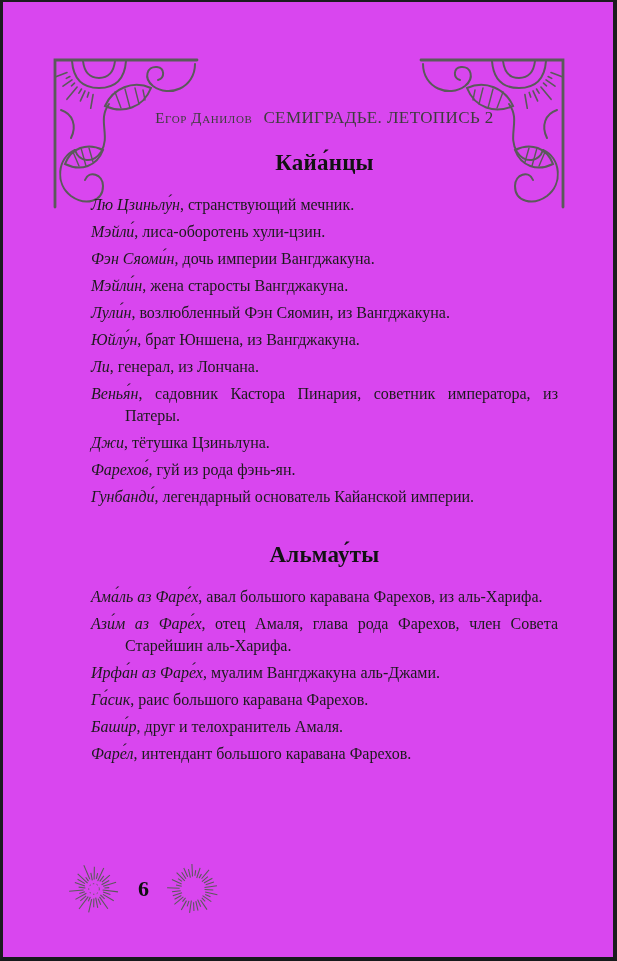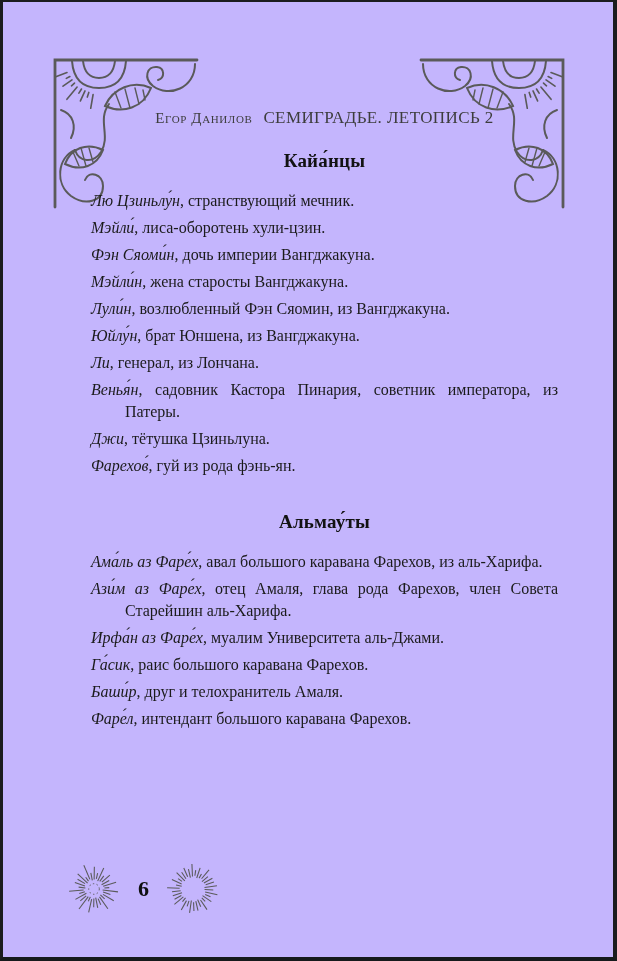--- a/index.html
+++ b/index.html
@@ -1,20 +1,20 @@
 <!DOCTYPE html>
 <html lang="ru" style="--orn: #5a5a5a; --ink: #1b1b1b; --hdr: #3d3d3d;"><head>
 <meta charset="utf-8">
 <style>
   html,body{margin:0;padding:0;background:#ffffff;}
   .page{
     position:relative;
     width:617px;height:961px;
     box-sizing:border-box;
-    background:#c4b5fd;
+    background:#d946ef;
     border-top:2px solid #1b1c1e;
     border-left:3px solid #1b1c1e;
     border-right:4px solid #1b1c1e;
     border-bottom:4px solid #161a1c;
     overflow:hidden;
     font-family:"Liberation Serif", serif;
   }
   :root{ --orn:#5a5a5a; --ink:#1b1b1b; --hdr:#3d3d3d; }
 
   
@@ -22,21 +22,21 @@
   .orn-tl{left:50px;}
   .orn-tr{right:48px;transform:scaleX(-1);}
 
   
   .main-col{position:absolute;top:106px;left:88px;width:467px;}
   .header-line{text-align:center;margin-bottom:22px;color:var(--hdr);white-space:nowrap;}
   .byline{font-size:15px;font-variant:small-caps;letter-spacing:.6px;margin-right:11px;}
   .book-title{font-size:17px;letter-spacing:.4px;}
 
   .section-title{
-    font-size:19px;font-weight:bold;text-align:center;
+    font-size:23px;font-weight:bold;text-align:center;
     margin:0 0 18px 0;color:#121212;letter-spacing:.2px;
   }
   #sections .section-title:not(:first-child){margin-top:34px;}
 
   .entry{
     margin:0 0 5px 0;
     font-size:16px;line-height:22px;
     color:var(--ink);
     text-align:justify;
     padding-left:34px;text-indent:-34px;
@@ -119,24 +119,25 @@
         <p class="entry"><i>Лю Цзиньлу́н</i><span>, странствующий мечник.</span></p>
         <p class="entry"><i>Мэйли́</i><span>, лиса-оборотень хули-цзин.</span></p>
         <p class="entry"><i>Фэн Сяоми́н</i><span>, дочь империи Вангджакуна.</span></p>
         <p class="entry"><i>Мэйли́н</i><span>, жена старосты Вангджакуна.</span></p>
         <p class="entry"><i>Лули́н</i><span>, возлюбленный Фэн Сяомин, из Вангджакуна.</span></p>
         <p class="entry"><i>Юйлу́н</i><span>, брат Юншена, из Вангджакуна.</span></p>
         <p class="entry"><i>Ли</i><span>, генерал, из Лончана.</span></p>
         <p class="entry"><i>Венья́н</i><span>, садовник Кастора Пинария, советник императора, из Патеры.</span></p>
         <p class="entry"><i>Джи</i><span>, тётушка Цзиньлуна.</span></p>
         <p class="entry"><i>Фарехов́</i><span>, гуй из рода фэнь-ян.</span></p>
+        <p class="entry"><i>Гунбанди́</i><span>, легендарный основатель Кайанской империи.</span></p>
         <h2 class="section-title">Альмау́ты</h2>
         <p class="entry"><i>Ама́ль аз Фаре́х</i><span>, авал большого каравана Фарехов, из аль-Харифа.</span></p>
         <p class="entry"><i>Ази́м аз Фаре́х</i><span>, отец Амаля, глава рода Фарехов, член Совета Старейшин аль-Харифа.</span></p>
-        <p class="entry"><i>Ирфа́н аз Фаре́х</i><span>, муалим Университета аль-Джами.</span></p>
+        <p class="entry"><i>Ирфа́н аз Фаре́х</i><span>, муалим Вангджакуна аль-Джами.</span></p>
         <p class="entry"><i>Га́сик</i><span>, раис большого каравана Фарехов.</span></p>
         <p class="entry"><i>Баши́р</i><span>, друг и телохранитель Амаля.</span></p>
         <p class="entry"><i>Фаре́л</i><span>, интендант большого каравана Фарехов.</span></p>
       </div>
   </main>
 
   <div class="footer">
     <svg id="sb1" class="sunburst" width="58" height="58" viewBox="0 0 60 60">
         <line x1="38.94" y1="31.08" x2="54.82" y2="32.99" stroke="#5a5a5a" stroke-width="1.1"></line>
         <line x1="39.37" y1="33.20" x2="46.94" y2="35.79" stroke="#5a5a5a" stroke-width="1.1"></line>

